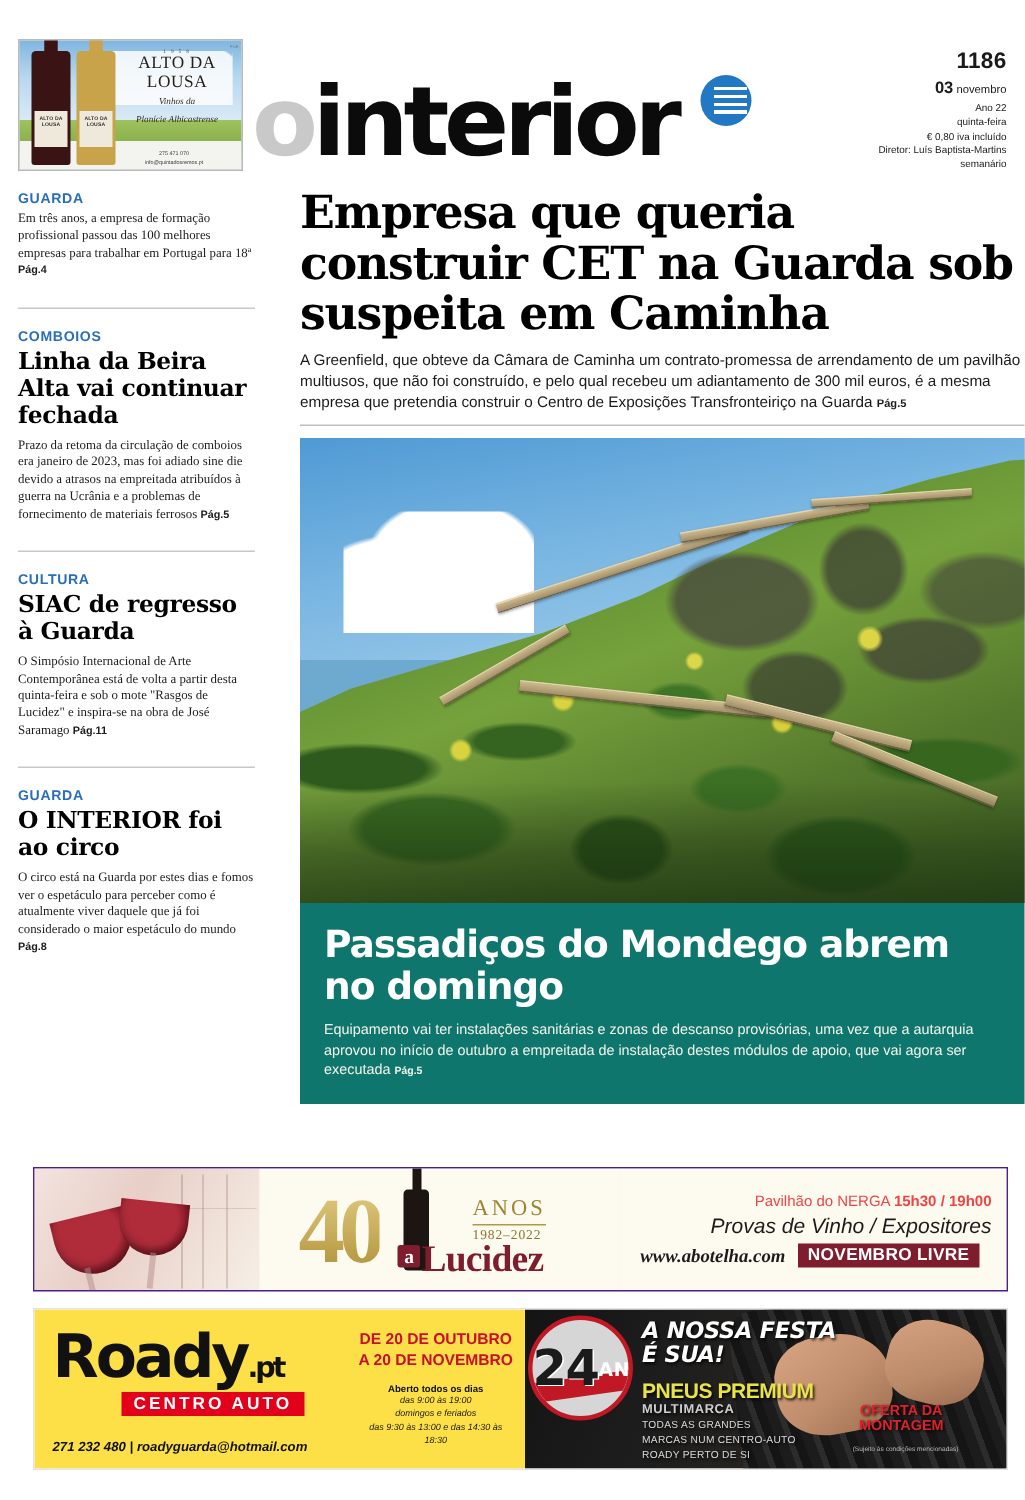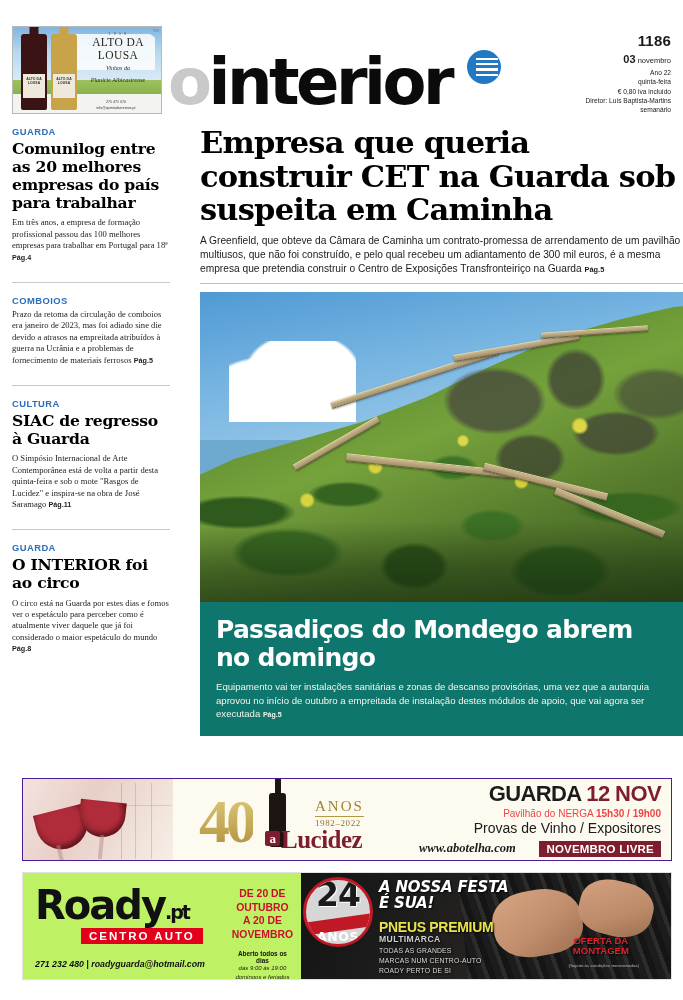--- a/index.html
+++ b/index.html
@@ -282,38 +282,38 @@
   }
   .bot-info {
     flex: 1; padding: 6px 10px 6px 6px; text-align:right;
     display:flex; flex-direction:column; justify-content:center;
     background:#fdfaf0;
   }
   .bi-1 { font-size: 22px; font-weight: bold; color:#1b1b1b; letter-spacing:-.6px; line-height:1.08; }
   .bi-1 .nov { color:#7d1d2d; }
   .bi-2 { font-size: 10px; color:#ef4444; line-height:1.25; margin-top:2px; }
   .bi-2 b { font-weight:bold; }
-  .bi-3 { font-size: 14px; color:#1b1b1b; line-height:1.25; }
-  .bi-4 { display:flex; justify-content:space-between; align-items:center; gap:8px; margin-top:3px; }
+  .bi-3 { font-size: 14px; color:#1b1b1b; line-height:1.25;font-style:italic; }
+  .bi-4 { display:flex; justify-content:center; align-items:center; gap:8px; margin-top:3px; }
   .bi-url {
     font-family:"Liberation Serif", serif; font-style: italic; font-weight:bold;
     font-size: 12.5px; color:#1b1b1b;
   }
   .bi-badge {
     background:#7d1d2d; color:#fff; font-size: 11.5px; font-weight:bold;
     padding: 2px 7px; letter-spacing:.2px;
   }
 
   
   .ad-roady {
     position:absolute; left: 22px; top: 872px; width: 650px; height: 108px;
     display:flex; overflow:hidden; border:1px solid #e2e2e2;
   }
   .rd-yellow {
-    width: 278px; background: #bef264; position:relative; display:flex;
+    width: 327px; background: #fde047; position:relative; display:flex;
   }
   .rd-left { width: 212px; position:relative; padding: 12px 0 0 12px; }
   .rd-logo {
     font-family:"DejaVu Sans", sans-serif; font-weight:bold; font-size: 40px;
     color:#111; letter-spacing:-2px; line-height:1;
   }
   .rd-logo .pt { font-size: 19px; }
   .rd-centro {
     margin-top: 3px; margin-left: 46px; background:#e2001a; color:#fff;
     font-weight:bold; font-size: 11.5px; letter-spacing: 2px;
@@ -346,22 +346,22 @@
   }
   .hand2 {
     position:absolute; right: 5%; top: 8%; width: 20%; height: 52%;
     background: linear-gradient(150deg, #d6a381 0%, #bb8a69 60%, #976a4e 100%);
     border-radius: 44% 40% 46% 38%;
     transform: rotate(14deg);
   }
   .badge24 {
     position:absolute; left: 2px; top: 4px; width: 70px; height: 70px;
     border-radius: 50%; background: #d6d6d6;
-    border: 3px solid #c01824; display:flex; flex-direction:column;
-    align-items:center; justify-content:space-between; overflow:hidden;
+    border: 3px solid #c01824; display:flex; flex-direction:row;
+    align-items:center; justify-content:flex-start; overflow:hidden;
   }
   .badge24::before {
     content:""; position:absolute; left:-6%; bottom:20%; width:112%; height:20%;
     background:#c01824; transform: rotate(-8deg);
   }
   .b24-num {
     font-family:"DejaVu Sans", sans-serif; font-weight:bold; font-size: 33px;
     color:#1b1b1b; line-height:.9; letter-spacing:-1px; z-index:2;
     text-shadow: 1px 1px 0 #fff;
   }
@@ -452,26 +452,26 @@
       <div class="issue-line">€ 0,80 iva incluído</div>
       <div class="issue-line">Diretor: Luís Baptista-Martins</div>
       <div class="issue-line">semanário</div>
     </div>
   </div>
 
   <div class="sidebar">
 
     <div class="sb-item">
       <div class="kicker">GUARDA</div>
-      <div class="sb-title">Comunilog entre as 20 melhores empresas do país para trabalhar</div>
       <div class="sb-lead"><span>Em três anos, a empresa de formação profissional passou das 100 melhores empresas para trabalhar em Portugal para 18ª</span> <span class="pg">Pág.4</span></div>
     </div>
 
     <div class="sb-item">
       <div class="kicker">COMBOIOS</div>
+      <div class="sb-title">Linha da Beira Alta vai continuar fechada</div>
       <div class="sb-lead"><span>Prazo da retoma da circulação de comboios era janeiro de 2023, mas foi adiado sine die devido a atrasos na empreitada atribuídos à guerra na Ucrânia e a problemas de fornecimento de materiais ferrosos</span> <span class="pg">Pág.5</span></div>
     </div>
 
     <div class="sb-item">
       <div class="kicker">CULTURA</div>
       <div class="sb-title">SIAC de regresso à Guarda</div>
       <div class="sb-lead"><span>O Simpósio Internacional de Arte Contemporânea está de volta a partir desta quinta-feira e sob o mote "Rasgos de Lucidez" e inspira-se na obra de José Saramago</span> <span class="pg">Pág.11</span></div>
     </div>
 
     <div class="sb-item">
@@ -524,21 +524,20 @@
       <div class="forty">40</div>
       <div class="bot-bottle"></div>
       <div class="anos-blk">
         <div class="anos-w">ANOS</div>
         <div class="anos-years">1982–2022</div>
       </div>
       <div class="botelha-word"><span class="small-a">a</span><span>Lucidez</span></div>
     </div>
 
     <div class="bot-info">
-      <div class="bi-1"><span>GUARDA </span><span class="nov">12 NOV</span></div>
       <div class="bi-2"><span>Pavilhão do NERGA </span><b>15h30 / 19h00</b></div>
       <div class="bi-3">Provas de Vinho / Expositores</div>
       <div class="bi-4">
         <span class="bi-url">www.abotelha.com</span>
         <span class="bi-badge">NOVEMBRO LIVRE</span>
       </div>
     </div>
   </div>
 
   <div class="ad-roady">

